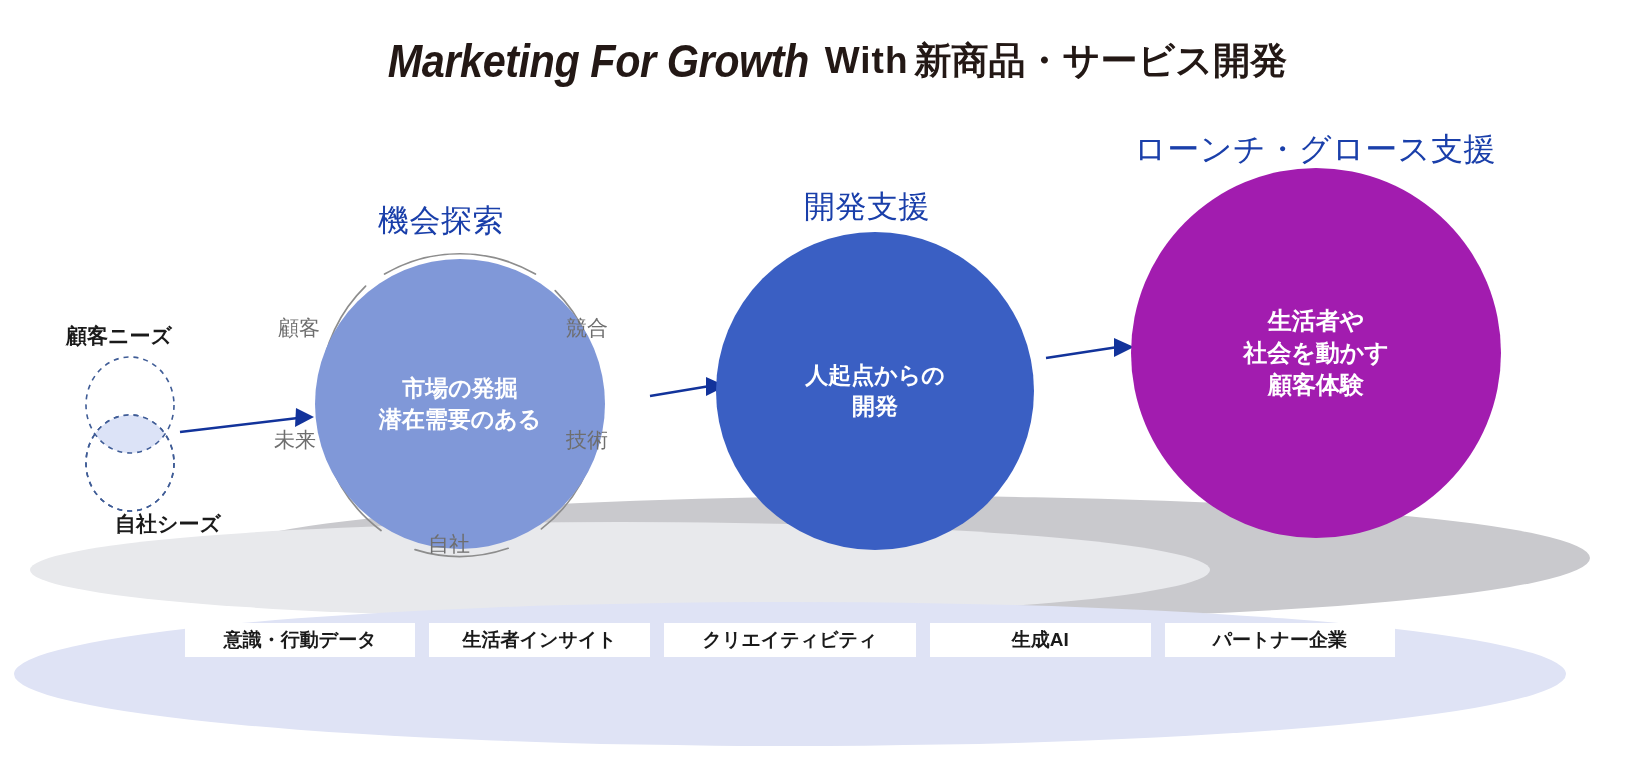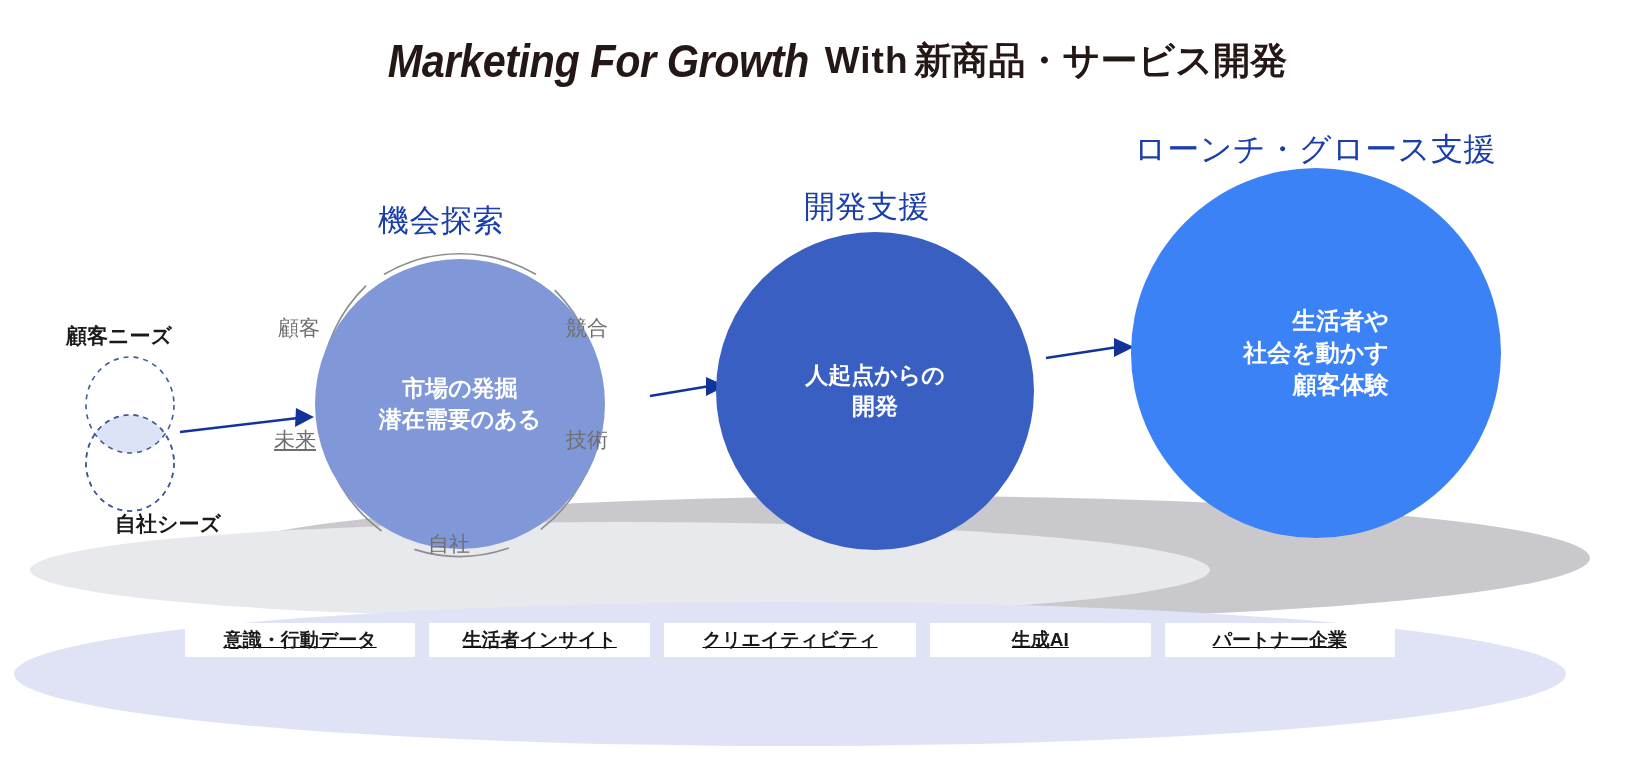--- a/index.html
+++ b/index.html
@@ -112,23 +112,22 @@
   #grp2 { left: 716px; top: 232px; width: 320px; height: 320px; }
   #core2 {
     left: 0; top: 0; width: 318px; height: 318px;
     background: #3a5fc3;
     font-size: 23px;
   }
   
   #grp3 { left: 1131px; top: 168px; width: 372px; height: 372px; }
   #core3 {
     left: 0; top: 0; width: 370px; height: 370px;
-    background: #3b82f6;
+    background: #a21caf;
     font-size: 24px;
-    text-align: right;
   }
 
   .ring-word {
     position: absolute;
     font-size: 21px;
     color: #6e6e6e;
     font-weight: 400;
     white-space: nowrap;
   }
 
@@ -144,21 +143,20 @@
   
   .tagband { position: absolute; left: 0; top: 592px; }
   .tags-row {
     position: absolute;
     left: 185px;
     top: 623px;
     width: 1210px;
     height: 34px;
     display: flex;
     gap: 14px;
-    text-decoration: underline;
   }
   .tag {
     background: #ffffff;
     display: flex;
     align-items: center;
     justify-content: center;
     font-size: 19px;
     font-weight: 700;
     color: #1a1a1a;
     white-space: nowrap;
@@ -224,21 +222,21 @@
     <div class="core-circle" id="core1">
       <div>
         <div>市場の発掘</div>
         <div>潜在需要のある</div>
       </div>
     </div>
     <div class="ring-word" style="left:10px;  top:78px;">顧客</div>
     <div class="ring-word" style="left:298px; top:78px;">競合</div>
     <div class="ring-word" style="left:298px; top:190px;">技術</div>
     <div class="ring-word" style="left:160px; top:294px;">自社</div>
-    <div class="ring-word" style="left:6px;   top:190px;text-decoration:underline;">未来</div>
+    <div class="ring-word" style="left:6px;   top:190px;">未来</div>
   </div>
 
   <svg class="arrow-svg" id="arrowB" width="80" height="40" viewBox="0 0 80 40">
     <line x1="2" y1="28" x2="62" y2="18" stroke="#12339b" stroke-width="2.4"></line>
     <polygon points="58,9 78,18 58,28" fill="#12339b"></polygon>
   </svg>
 
   <div class="sec-head h2">開発支援</div>
   <div class="circle-group" id="grp2">
     <div class="core-circle" id="core2">

